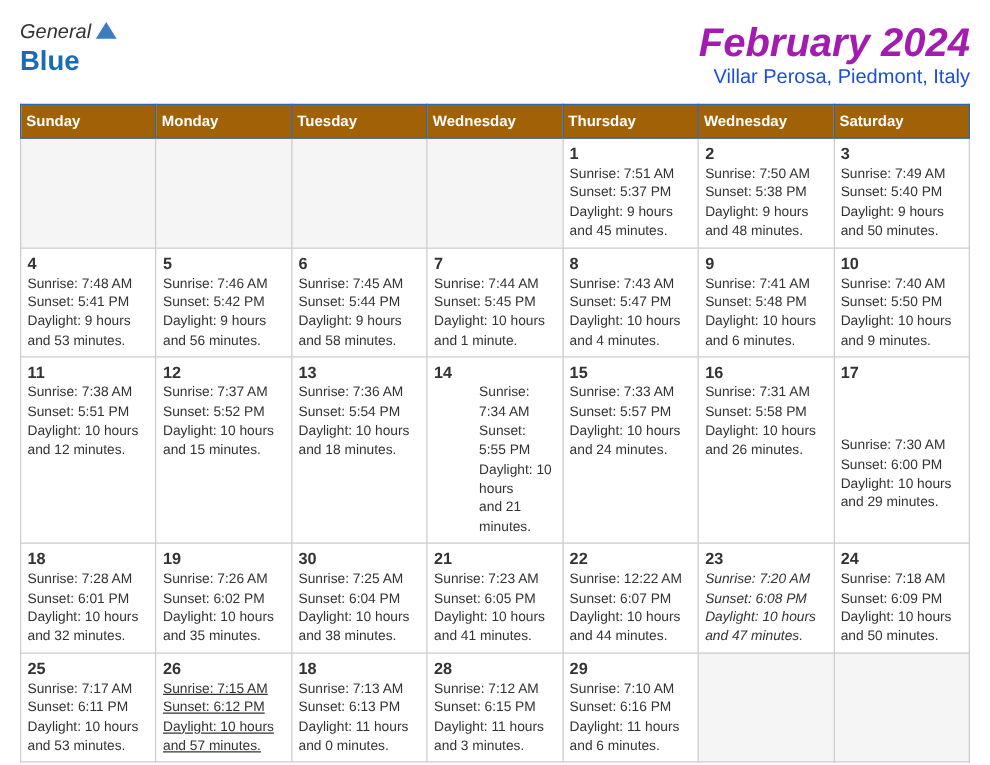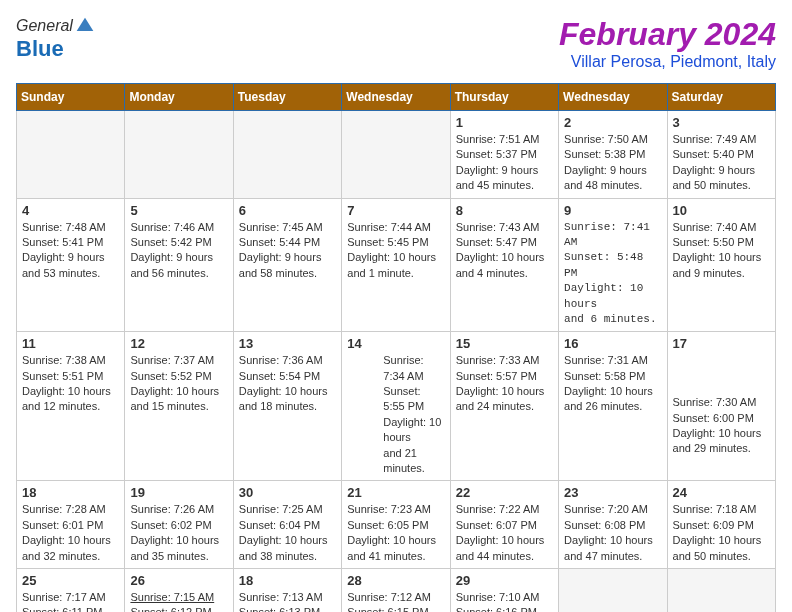--- a/index.html
+++ b/index.html
@@ -171,21 +171,21 @@
         </td>
         <td>
           <span class="day-number">8</span>
           <div class="day-info" style="white-space: pre-line;">Sunrise: 7:43 AM
 Sunset: 5:47 PM
 Daylight: 10 hours
 and 4 minutes.</div>
         </td>
         <td>
           <span class="day-number">9</span>
-          <div class="day-info" style="white-space: pre-line; font-family: Liberation Mono, monospace;">Sunrise: 7:41 AM
+          <div class="day-info" style="white-space: pre-line;">Sunrise: 7:41 AM
 Sunset: 5:48 PM
 Daylight: 10 hours
 and 6 minutes.</div>
         </td>
         <td>
           <span class="day-number">10</span>
           <div class="day-info" style="white-space: pre-line;">Sunrise: 7:40 AM
 Sunset: 5:50 PM
 Daylight: 10 hours
 and 9 minutes.</div>
@@ -266,28 +266,28 @@
         </td>
         <td>
           <span class="day-number">21</span>
           <div class="day-info" style="white-space: pre-line;">Sunrise: 7:23 AM
 Sunset: 6:05 PM
 Daylight: 10 hours
 and 41 minutes.</div>
         </td>
         <td>
           <span class="day-number">22</span>
-          <div class="day-info" style="white-space: pre-line;">Sunrise: 7:22 AM
+          <div class="day-info" style="white-space: pre-line;">Sunrise: 12:22 AM
 Sunset: 6:07 PM
 Daylight: 10 hours
 and 44 minutes.</div>
         </td>
         <td>
           <span class="day-number">23</span>
-          <div class="day-info" style="white-space: pre-line;">Sunrise: 7:20 AM
+          <div class="day-info" style="white-space: pre-line; font-style: italic;">Sunrise: 7:20 AM
 Sunset: 6:08 PM
 Daylight: 10 hours
 and 47 minutes.</div>
         </td>
         <td>
           <span class="day-number">24</span>
           <div class="day-info" style="white-space: pre-line;">Sunrise: 7:18 AM
 Sunset: 6:09 PM
 Daylight: 10 hours
 and 50 minutes.</div>

